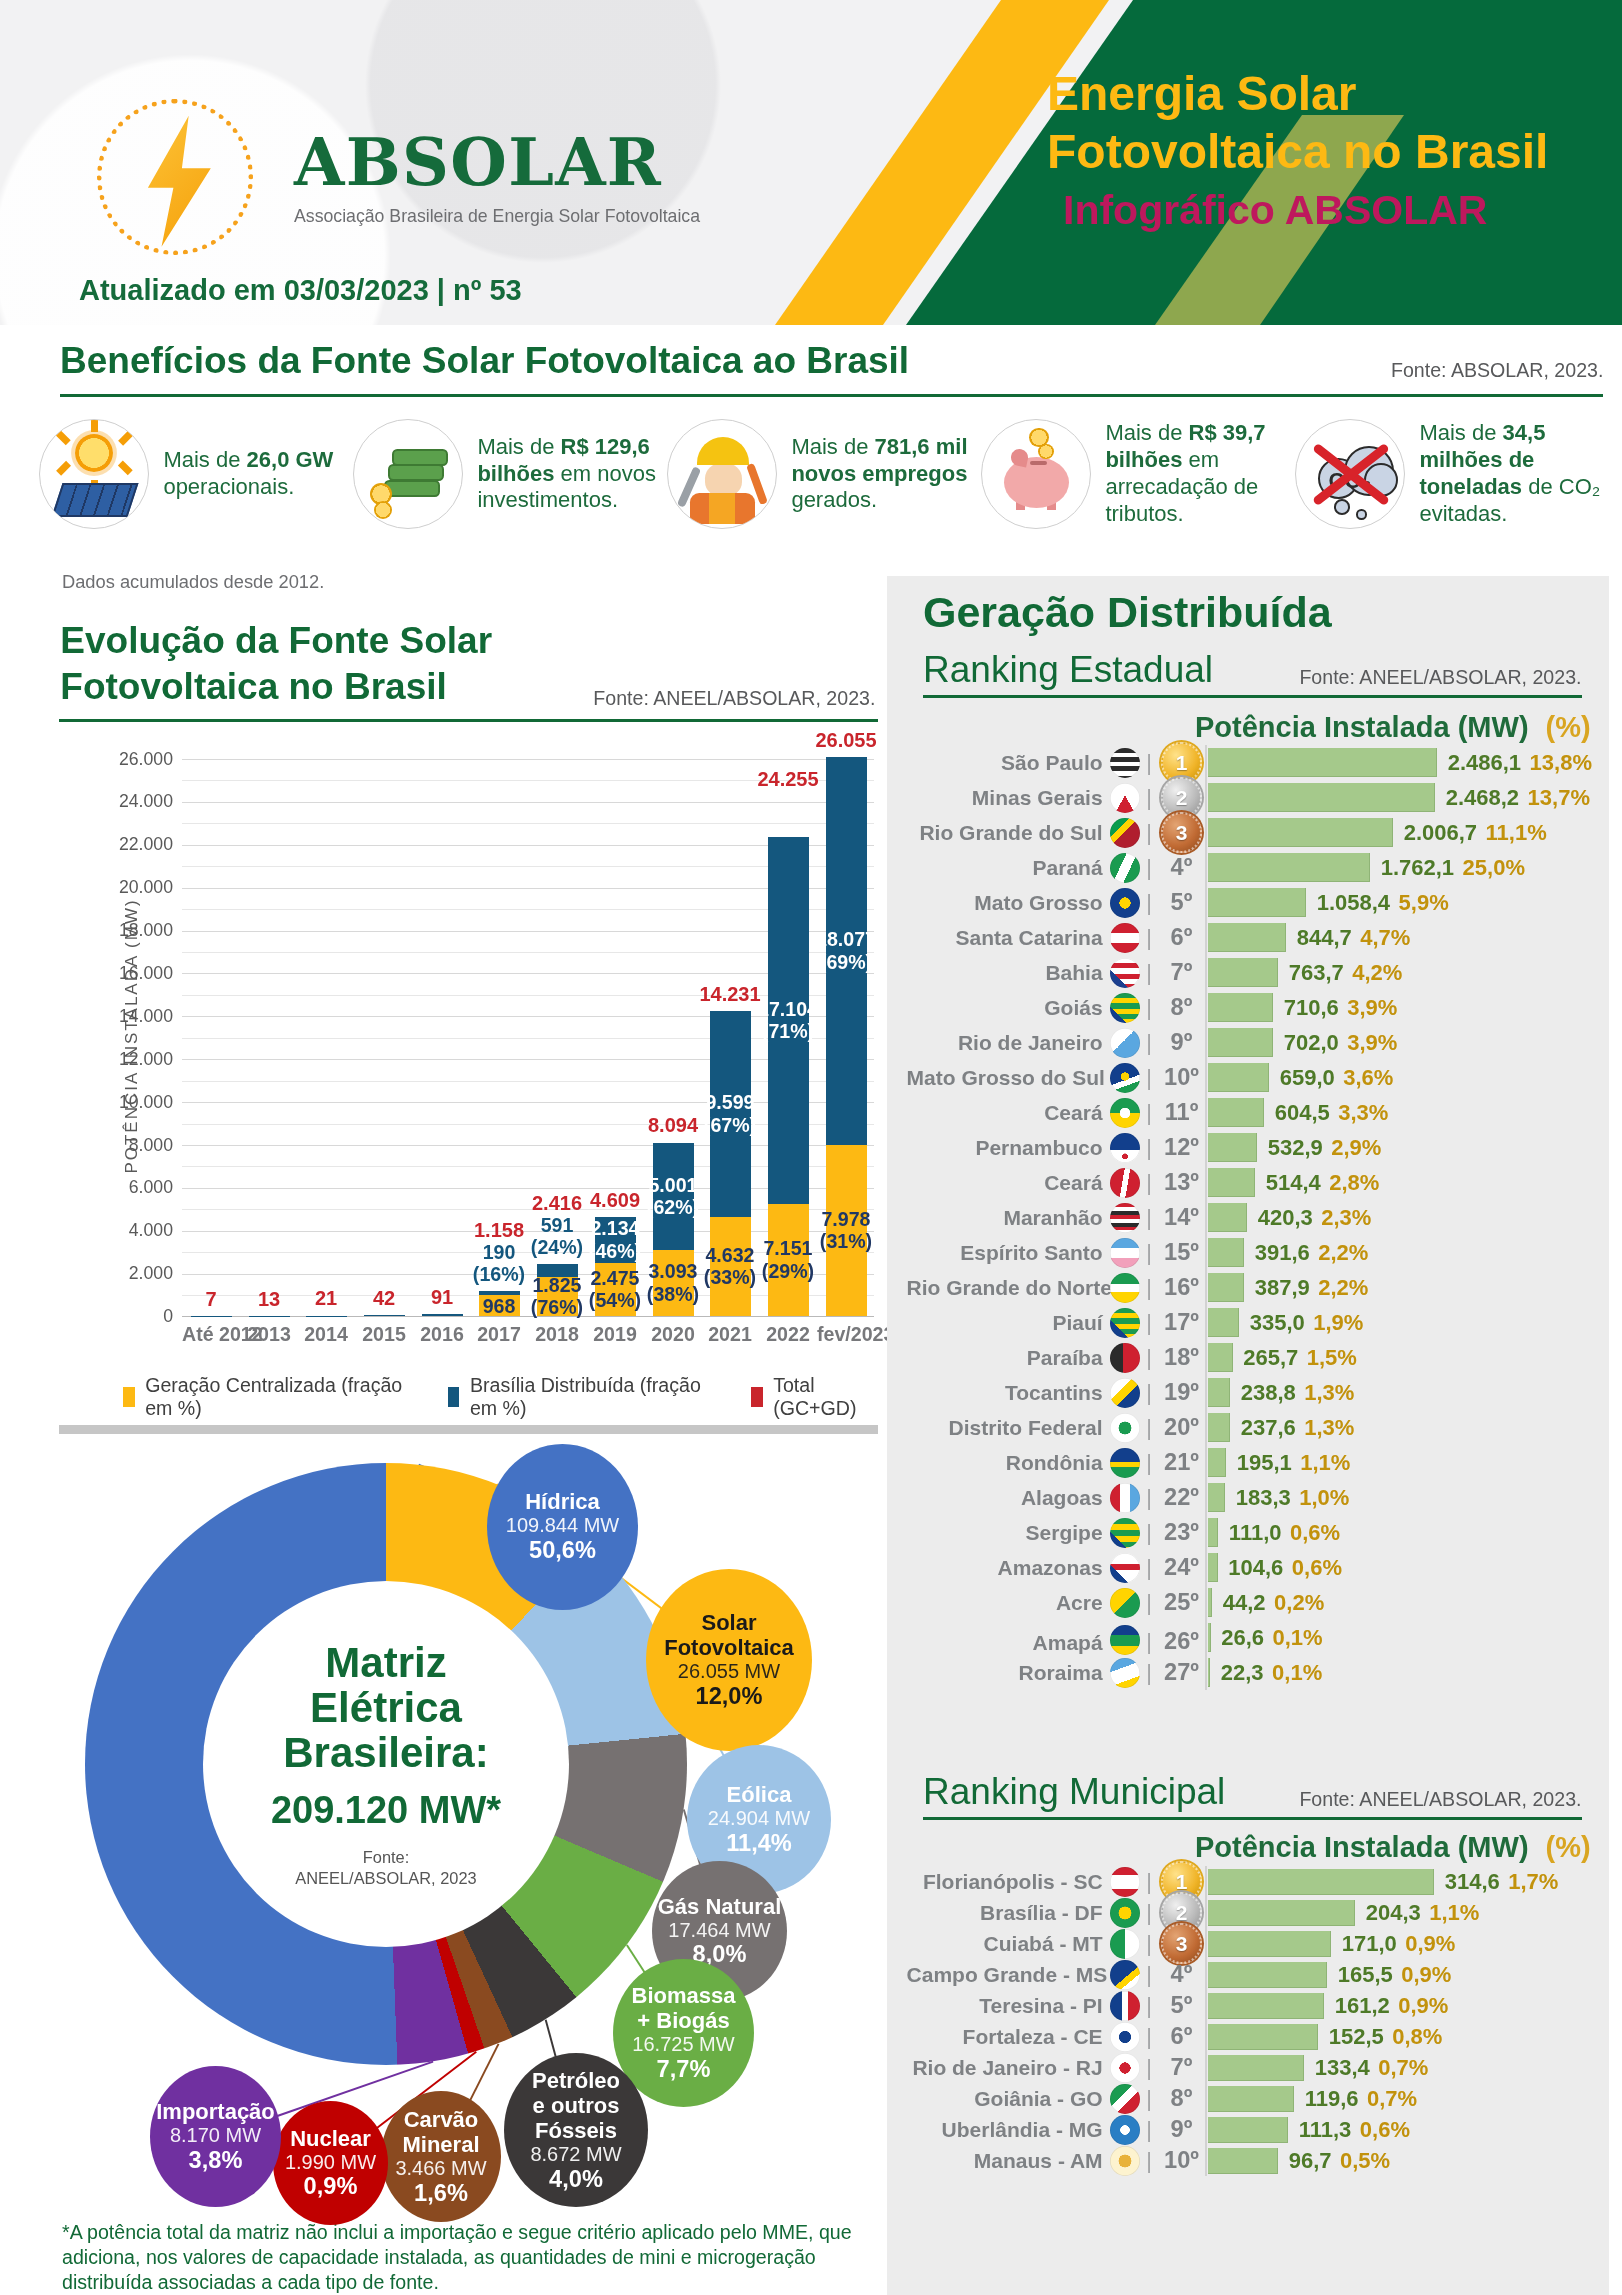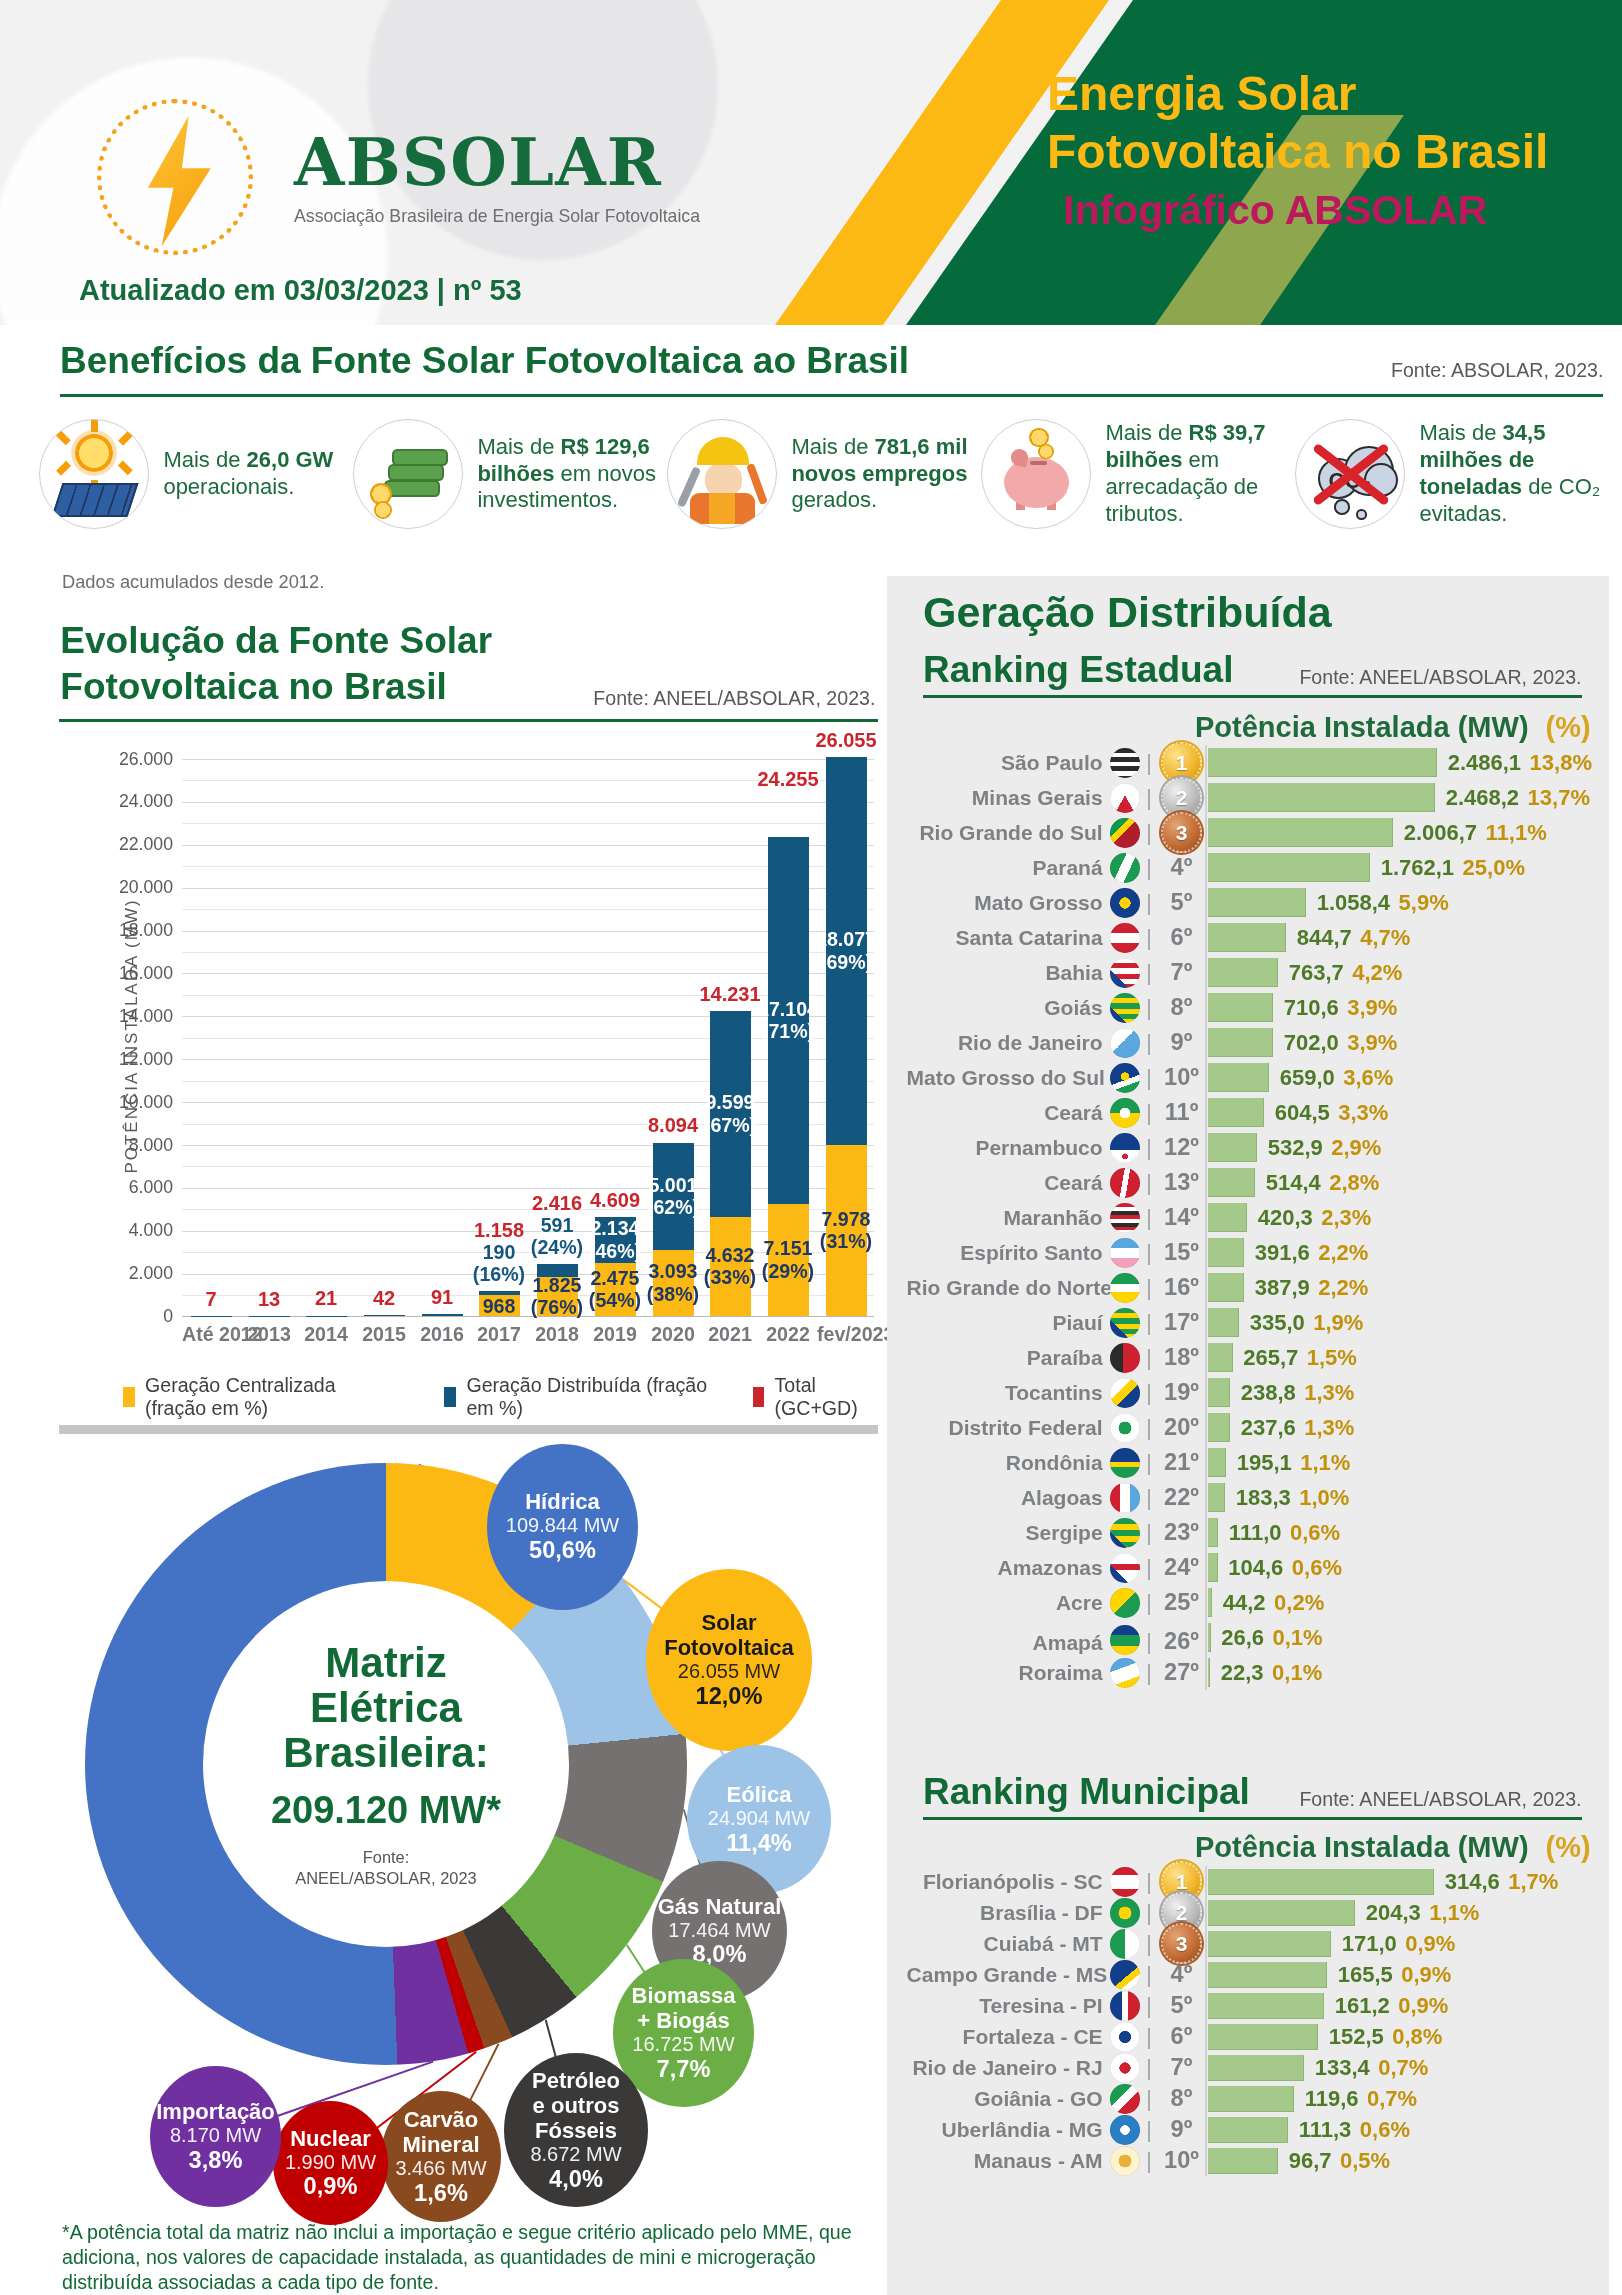--- a/index.html
+++ b/index.html
@@ -110,21 +110,21 @@
   .bubble { position:absolute; border-radius:50%; display:flex; flex-direction:column; align-items:center; justify-content:center;
             text-align:center; line-height:1.14; z-index:3; }
   .b-name { font-size:22px; font-weight:bold; }
   .b-mw { font-size:20px; opacity:.92; }
   .b-pct { font-size:23.6px; font-weight:bold; }
   .matriz-foot { position:absolute; left:23px; top:783px; width:818px; font-size:19.6px; line-height:1.28; color:#116936; }
 
   
   .gd-panel { position:absolute; left:887px; top:576px; width:722px; height:1720px; background:#ECECEC; }
   .gdp-title { position:absolute; left:36px; top:11.8px; font-size:43px; font-weight:bold; color:#116936; }
-  .rk-title { position:absolute; left:36px; font-size:37px; font-weight:bold; color:#116936; }
+  .rk-title { position:absolute; left:36px; font-size:37px; font-weight:normal; color:#116936; }
   .rk-fonte { position:absolute; right:27.5px; }
   .rk-rule { position:absolute; left:36px; width:659px; }
   .rk-colhdr { position:absolute; font-size:29px; font-weight:bold; color:#1F6B3B; }
   .rk-colhdr .pct { color:#D9A521; margin-left:17px; }
   .rk-rows { position:absolute; left:19.6px; right:6.5px; display:flex; flex-direction:column; }
   .rk-row { display:flex; align-items:center; }
   .rk-name { width:196px; text-align:right; font-weight:bold; color:#7E8184; font-size:21px; white-space:nowrap; }
   .rk-flag { width:30px; height:30px; border-radius:50%; margin-left:7.9px; flex:0 0 auto; box-shadow:inset 0 0 0 0.7px rgba(0,0,0,.10); }
   .rk-sep { width:17px; text-align:center; color:#A0A2A4; font-size:21.6px; }
   .rk-rank { width:48px; display:flex; justify-content:center; align-items:center; font-size:23.6px; font-weight:bold; color:#7E8184; }
@@ -427,21 +427,21 @@
         </div>
         <div class="evo-xlab" style="left: 635px; width: 58px;">fev/2023</div>
       </div>
     <div class="evo-legend" id="evo-legend">
         <div class="leg-item">
           <div class="leg-sq" style="background: rgb(253, 185, 19);"></div>
           <div class="leg-txt">Geração Centralizada (fração em %)</div>
         </div>
         <div class="leg-item">
           <div class="leg-sq" style="background: rgb(20, 87, 126);"></div>
-          <div class="leg-txt">Geração Distribuída (fração em %)</div>
+          <div class="leg-txt">Brasília Distribuída (fração em %)</div>
         </div>
         <div class="leg-item">
           <div class="leg-sq" style="background: rgb(201, 37, 44);"></div>
           <div class="leg-txt">Total (GC+GD)</div>
         </div>
       </div>
   </section>
 
   <div class="divider-bar"></div>
 

